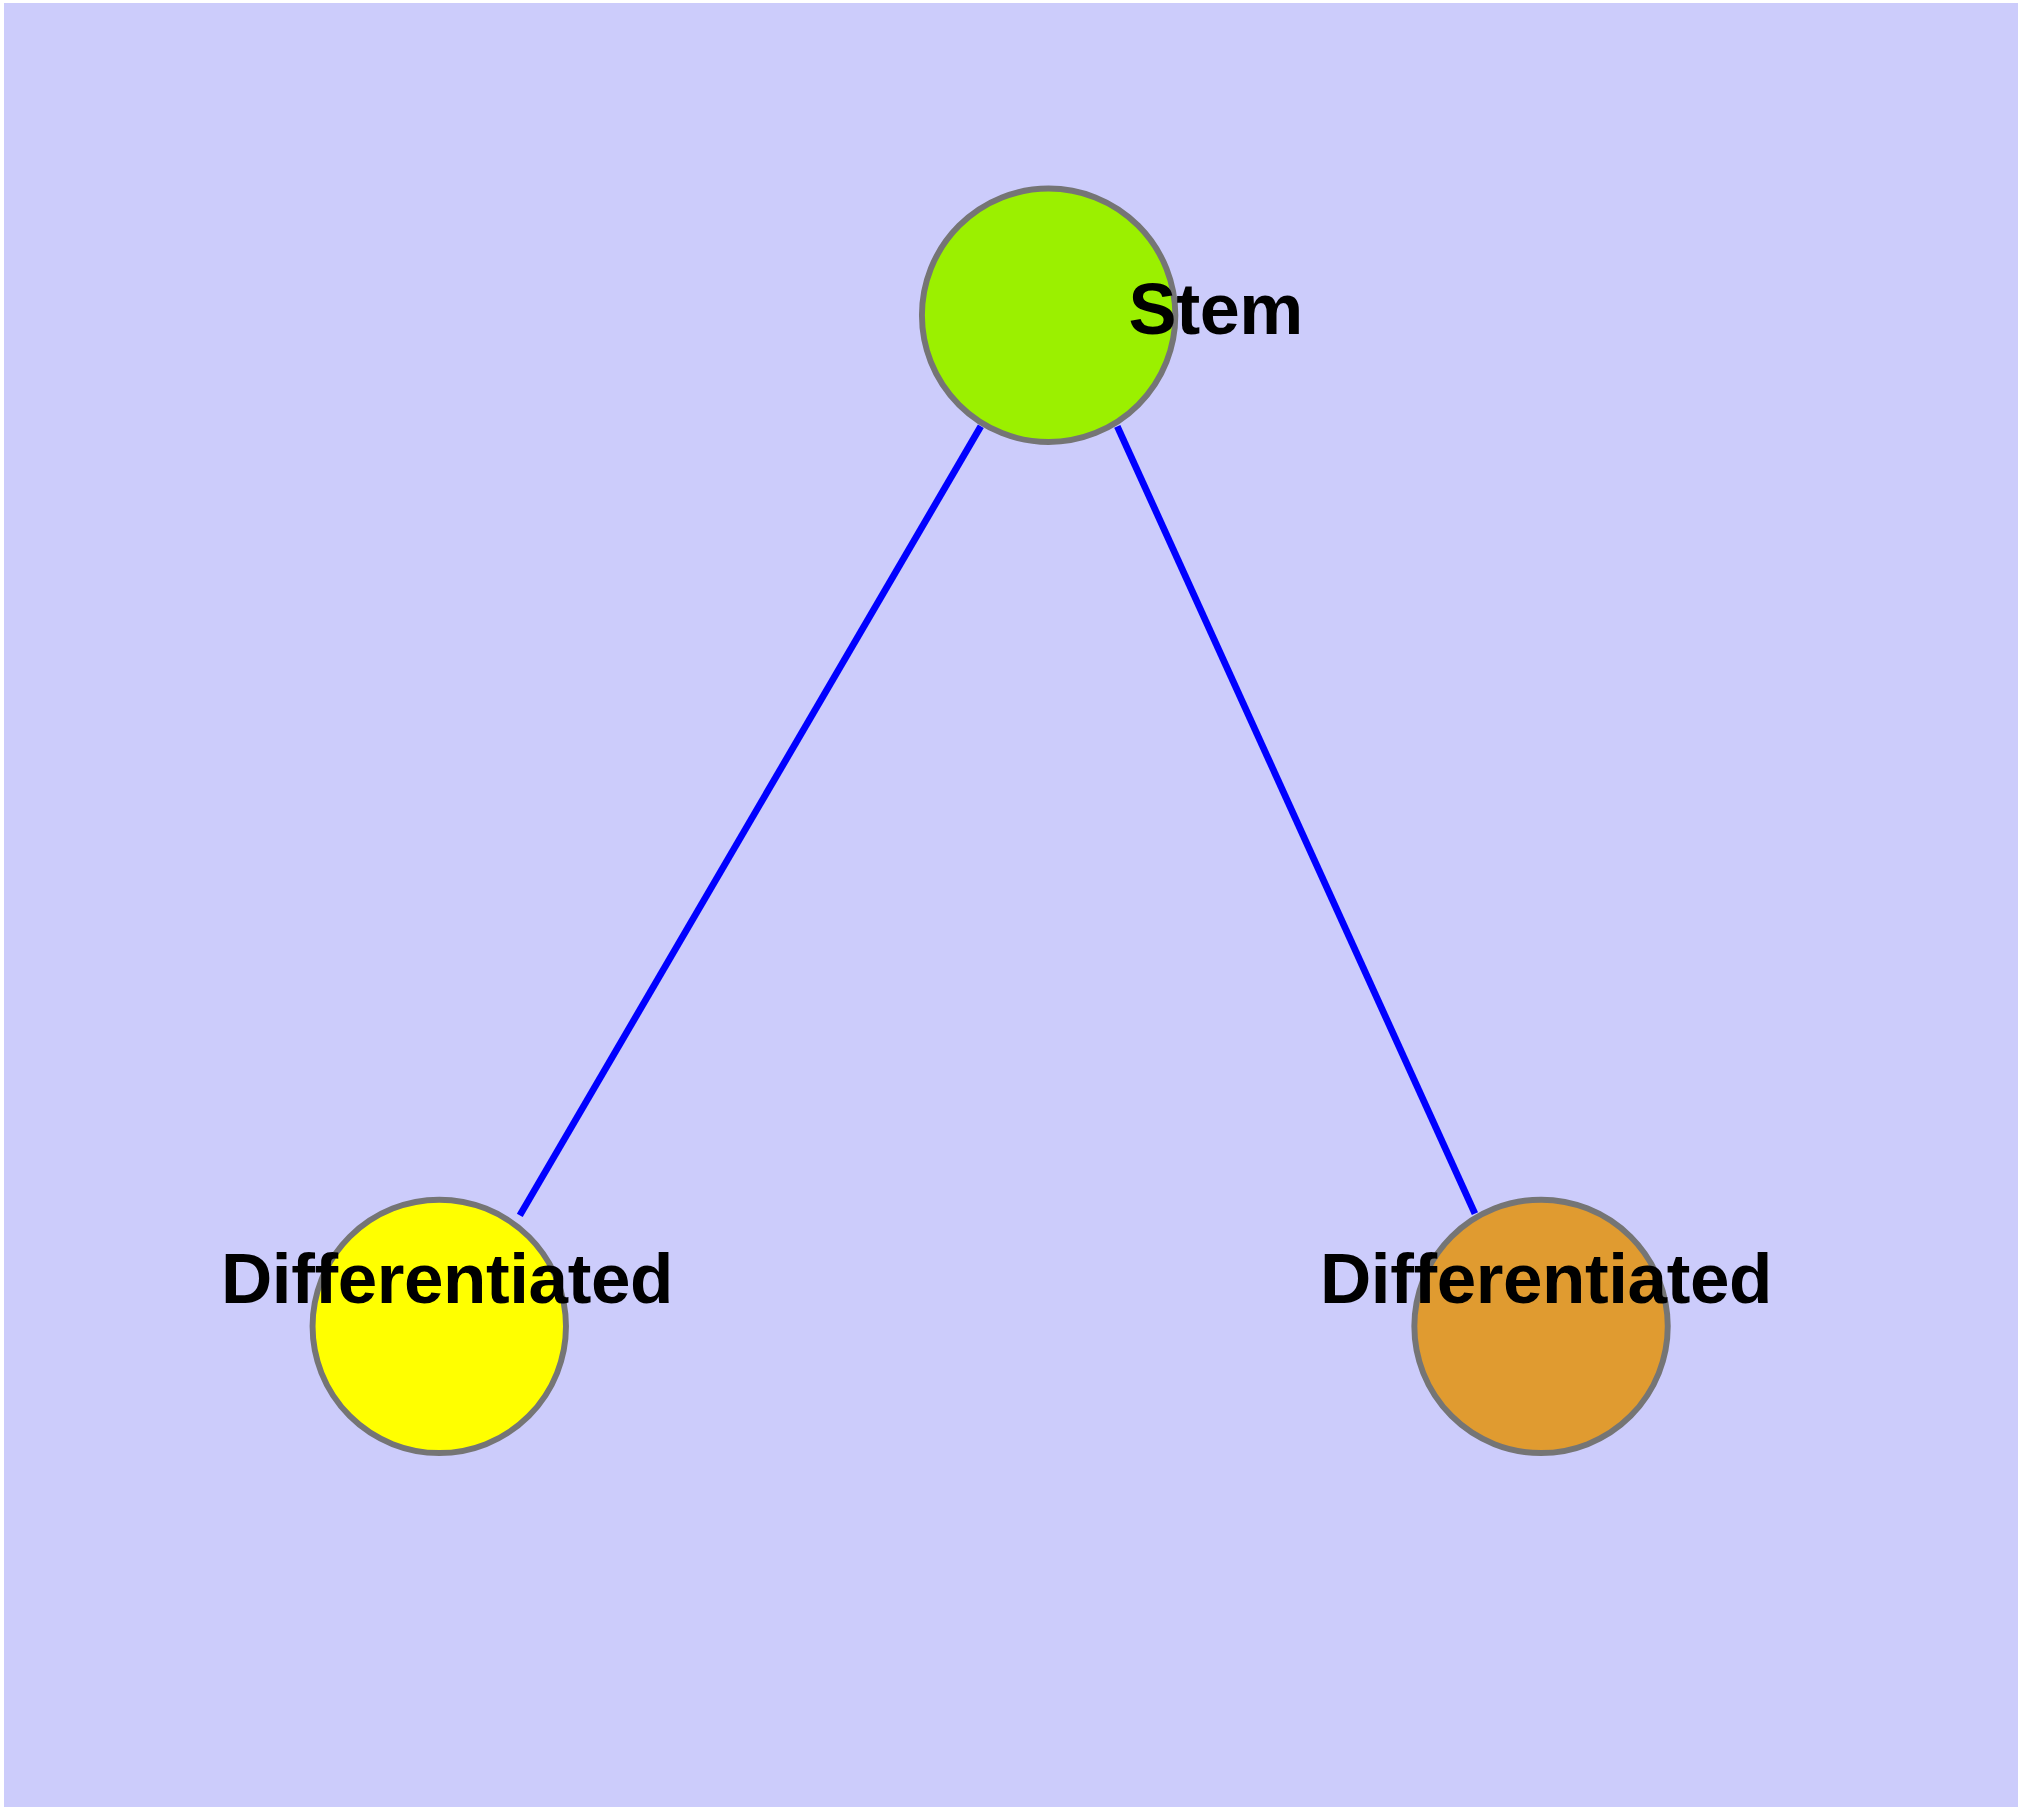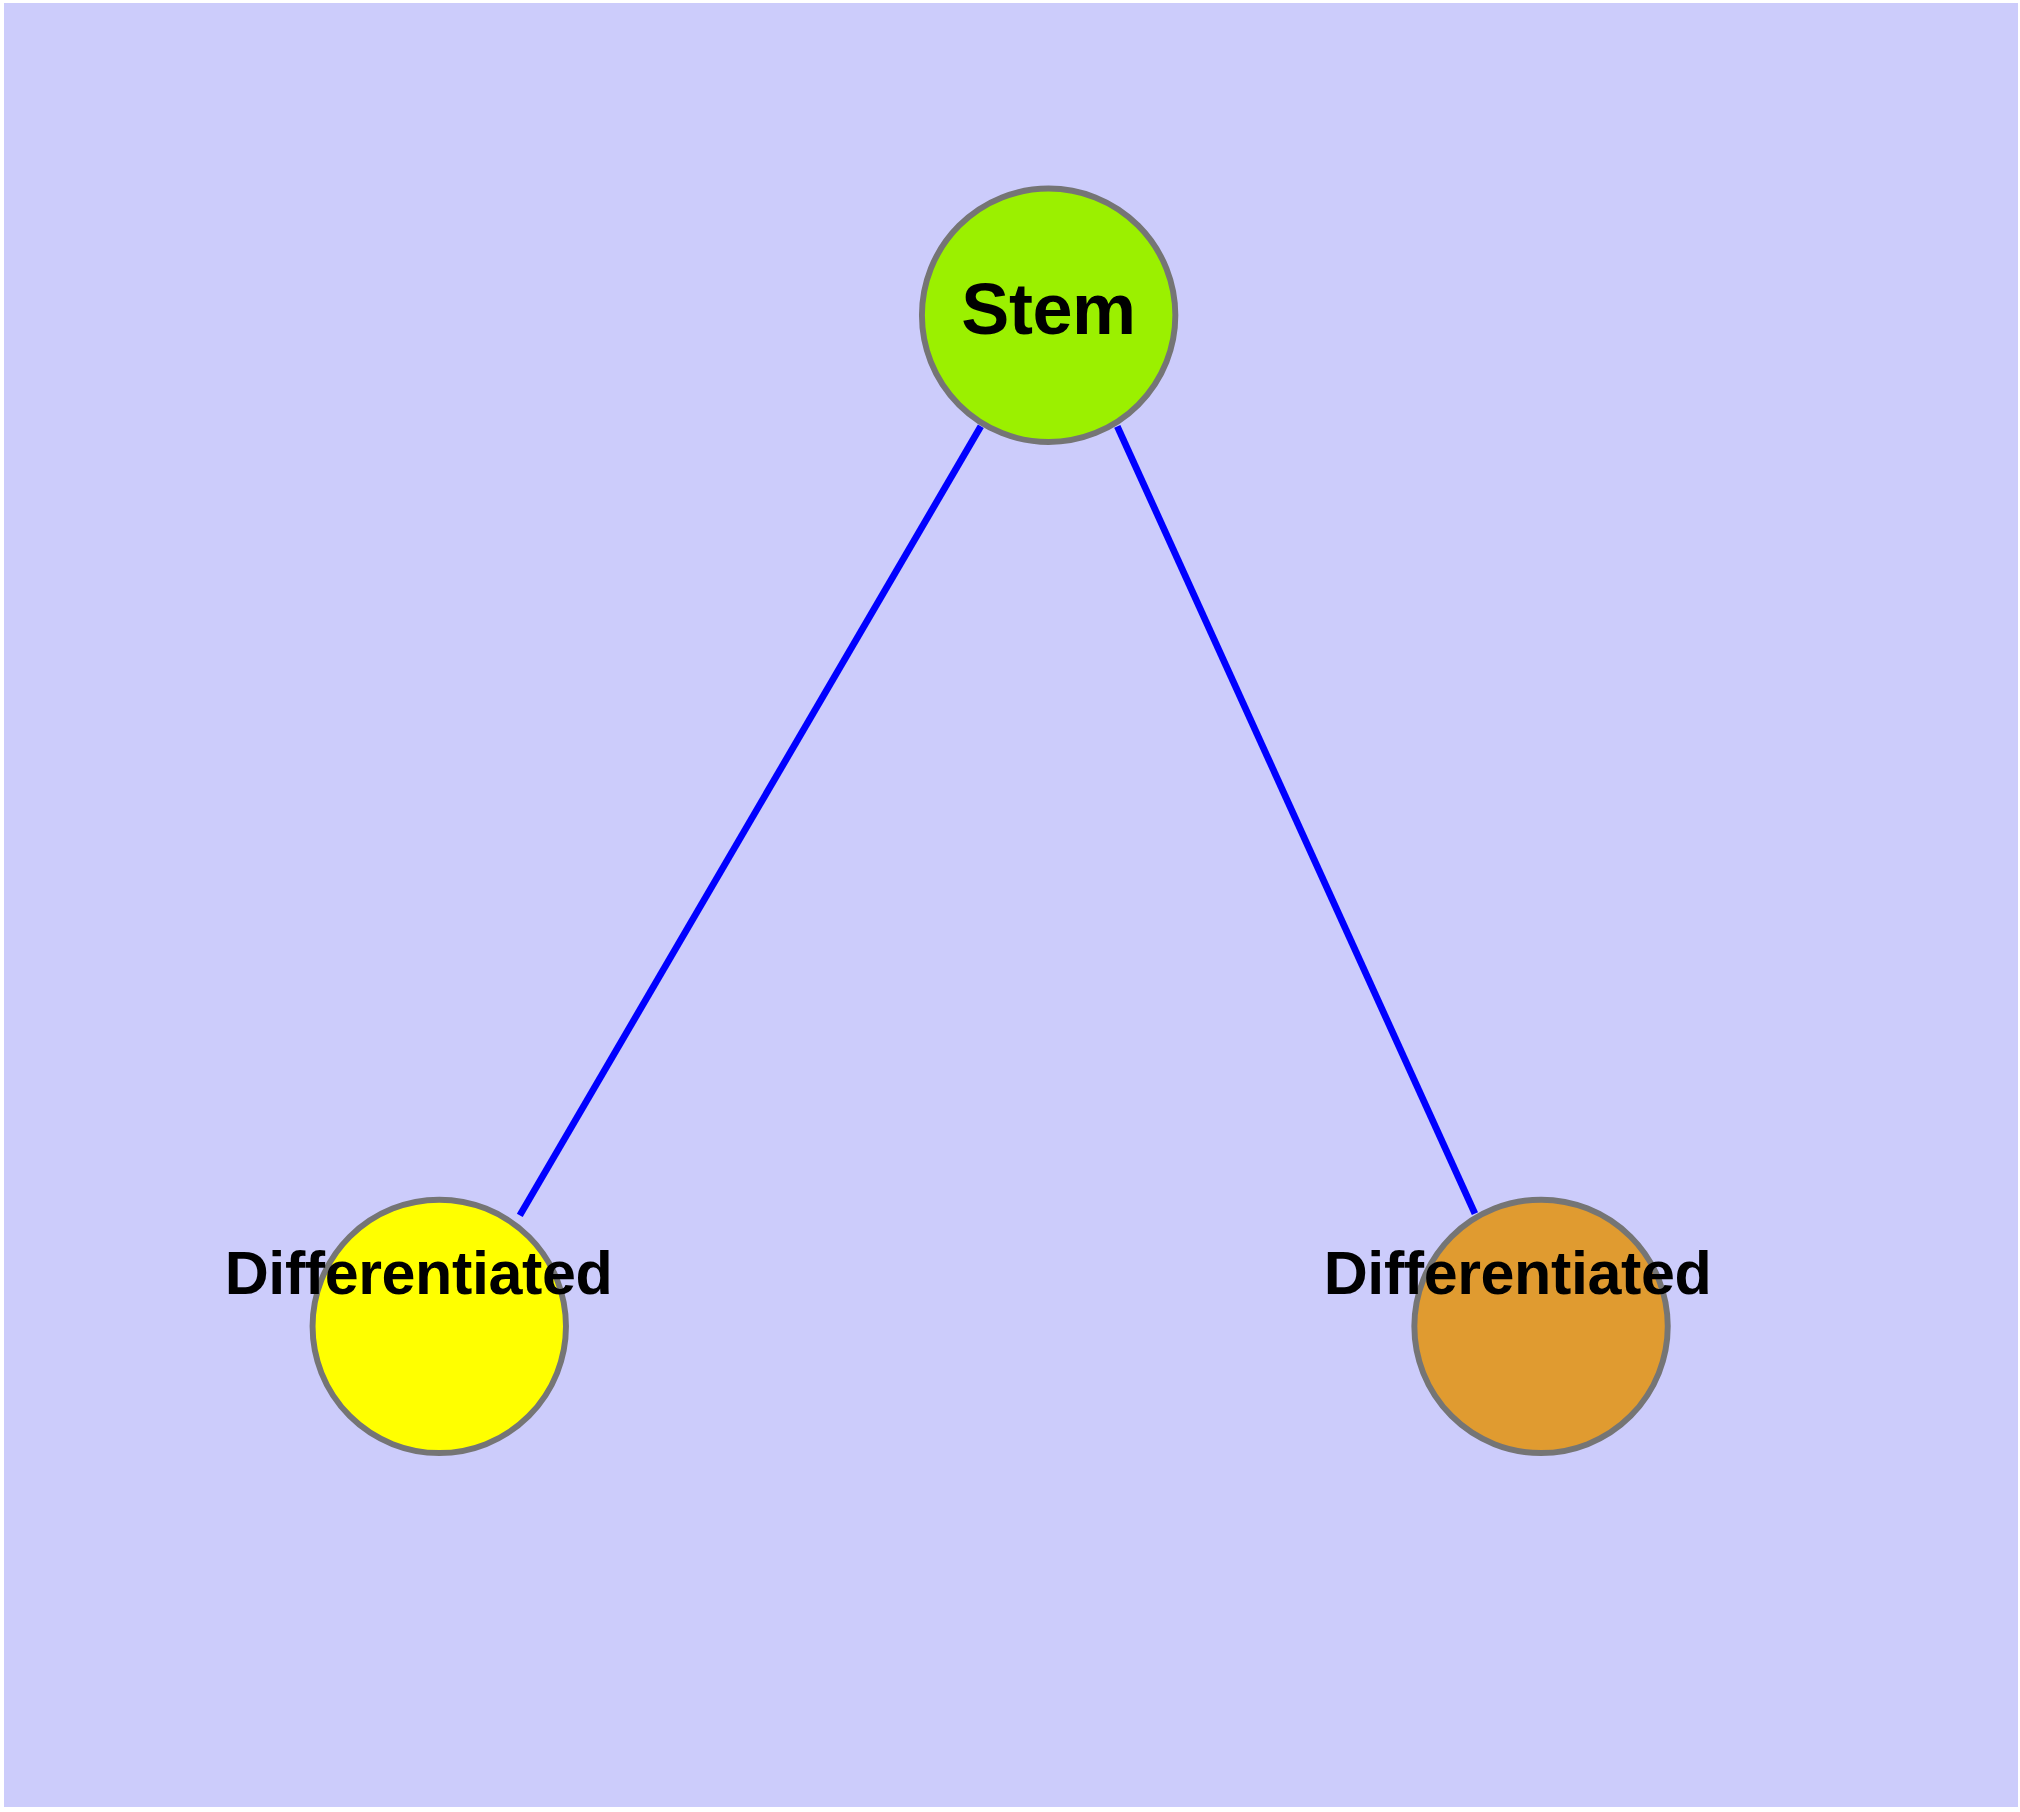--- a/index.html
+++ b/index.html
@@ -39,23 +39,23 @@
     text-align: center;
     line-height: 1.06;
     white-space: nowrap;
     letter-spacing: -0.4px;
     user-select: none;
   }
   .node-label.root {
     font-size: 72px;
   }
   .node-label.leaf {
-    font-size: 61px;
+    font-size: 71px;
   }
-  .label-line { display: block; }
+  .label-line { display: block; text-align: right; }
 </style>
 </head>
 <body>
 
 <div id="canvas">
 
   <div id="plot-area" style="background: rgb(204, 204, 251);"></div>
 
   <svg id="graph-svg" viewBox="0 0 2384 2138" xmlns="http://www.w3.org/2000/svg">
 

